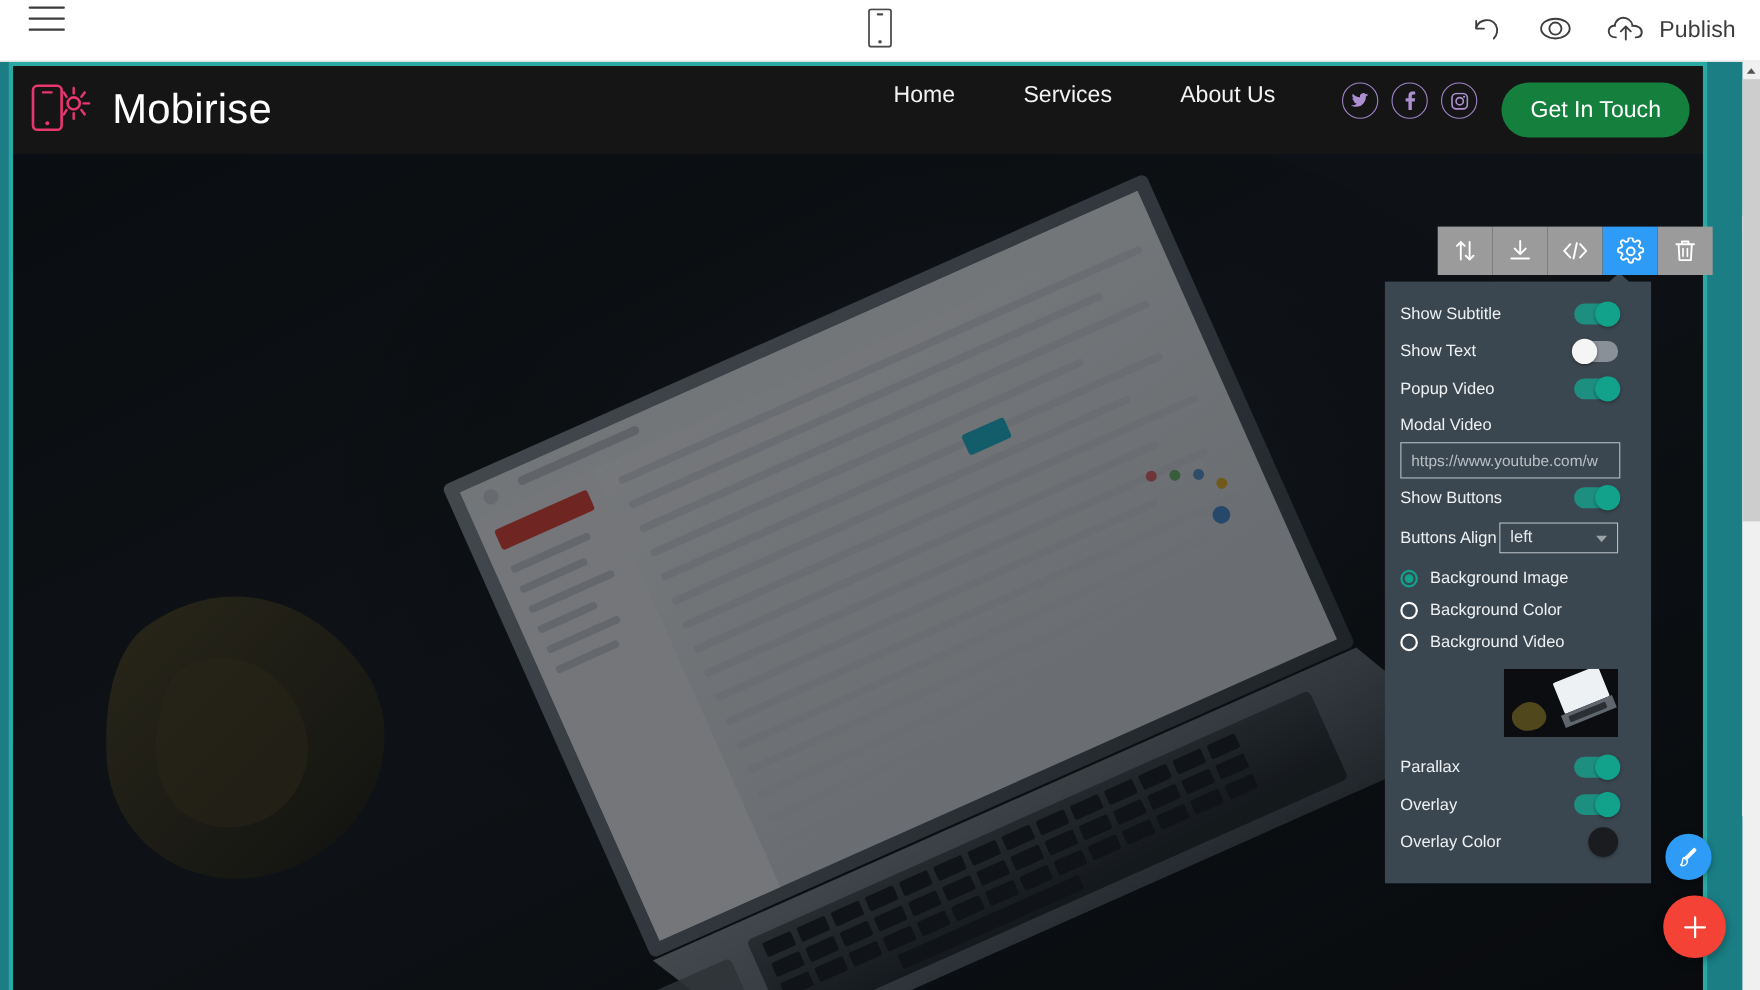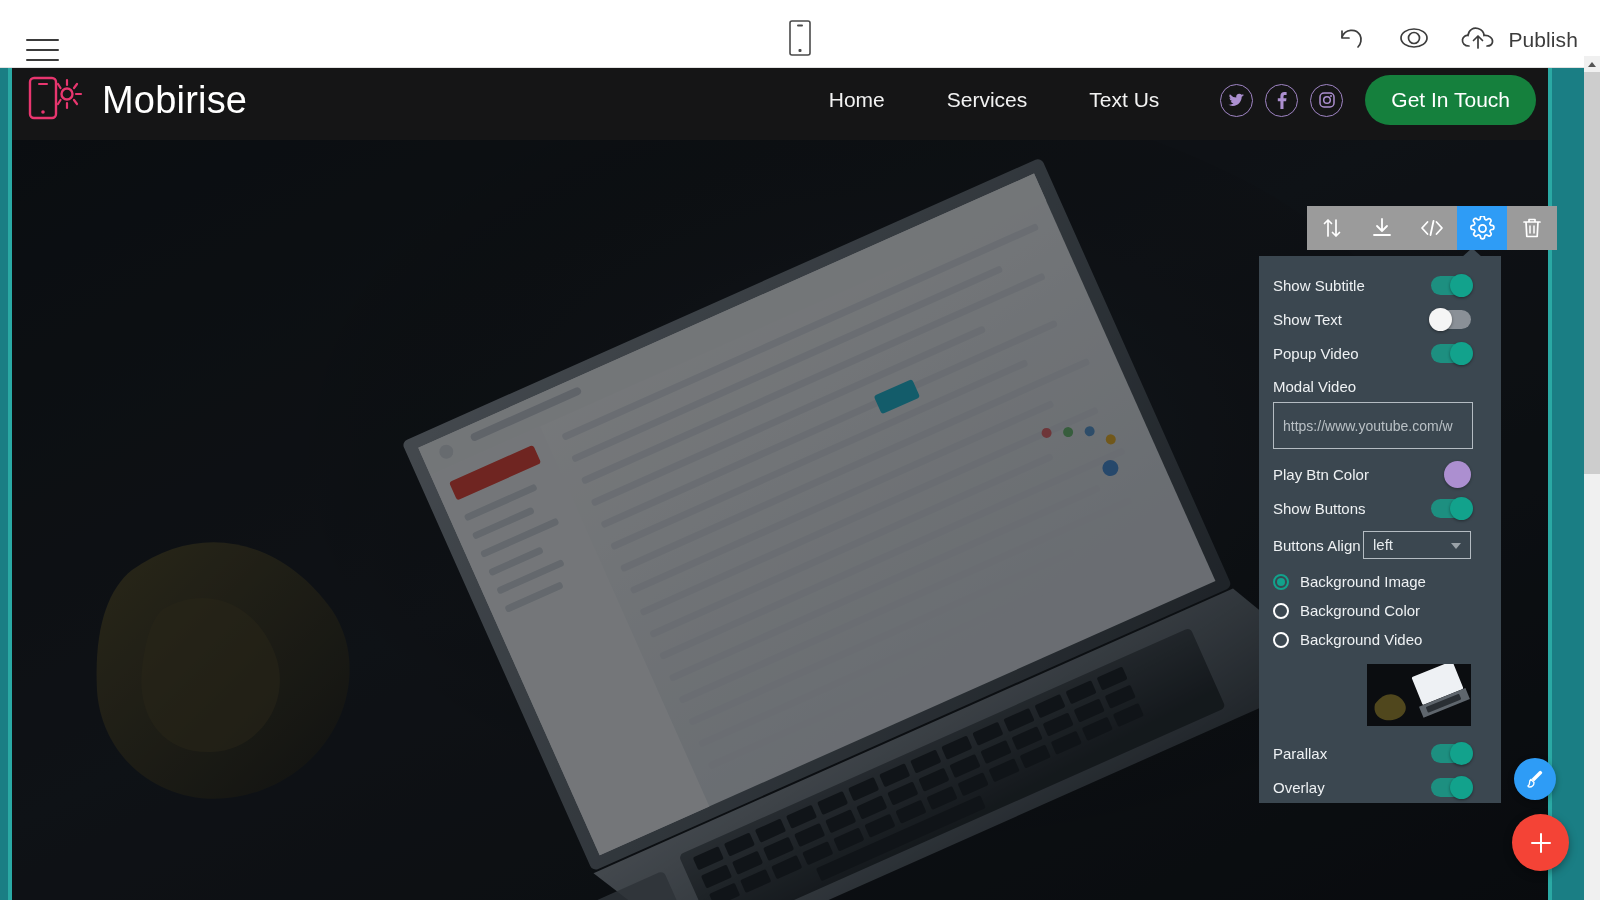--- a/index.html
+++ b/index.html
@@ -5,25 +5,25 @@
   * { box-sizing: border-box; margin: 0; padding: 0; }
   html, body {
     width: 1600px; height: 900px;
     overflow: hidden;
     font-family: "Liberation Sans", sans-serif;
     background: #ffffff;
   }
 
   
   #app-bar {
-    position: absolute; top: 12px; left: 0;
+    position: absolute; top: 0; left: 0;
     width: 1600px; height: 56px;
     background: #ffffff;
     border-bottom: 1px solid #e2e2e2;
-    display: flex; align-items: flex-end;
+    display: flex; align-items: flex-start;
     z-index: 60;
   }
   #hamburger {
     margin-left: 26px;
     width: 40px; height: 34px;
     display: flex; flex-direction: column; justify-content: center; gap: 8px;
     cursor: pointer;
   }
   #hamburger span { display: block; width: 33px; height: 2px; background: #3b3b3b; border-radius: 1px; }
 
@@ -67,21 +67,21 @@
     position: relative; z-index: 20;
     height: 80px;
     background: #151516;
     display: flex; align-items: center;
   }
   #brand { display: flex; align-items: center; margin-left: 12px; cursor: pointer; }
   #brand-name {
     color: #ffffff; font-size: 38px; font-weight: 400;
     margin-left: 16px; letter-spacing: .2px;
   }
-  #nav-links { margin-left: auto; display: flex; align-items: center; gap: 0; }
+  #nav-links { margin-left: auto; display: flex; align-items: flex-start; gap: 0; }
   .nav-link {
     color: #f2f2f2; font-size: 21px; padding: 0 31px; cursor: pointer;
     white-space: nowrap;
   }
   #social { display: flex; align-items: center; gap: 12px; margin: 0 22px 0 30px; }
   .social-ic {
     width: 33px; height: 33px; border-radius: 50%;
     border: 1px solid #9f84c4;
     display: flex; align-items: center; justify-content: center;
     cursor: pointer;
@@ -181,21 +181,21 @@
     position: absolute; top: -2px; right: -2px;
     width: 23px; height: 23px; border-radius: 50%;
     background: #12a28c;
     box-shadow: 0 1px 3px rgba(0,0,0,.4);
   }
   .toggle.off { background: #8a9097; }
   .toggle.off .knob { right: auto; left: -2px; background: #f5f5f5; }
 
   .field-label { color: #eef1f3; font-size: 15px; margin: 8px 0 7px 0; }
   .text-input {
-    width: 200px; height: 47px;
+    width: 200px; height: 33px;
     background: transparent; border: 1px solid #b4bcc2;
     color: #cfd5d9; font-size: 14px; padding: 0 9px;
     font-family: "Liberation Sans", sans-serif;
   }
   .text-input::placeholder { color: #b9c0c5; }
 
   .swatch {
     width: 27px; height: 27px; border-radius: 50%;
     background: #ac8fd0; cursor: pointer;
     box-shadow: 0 1px 3px rgba(0,0,0,.35);
@@ -366,21 +366,21 @@
             <line x1="34" y1="14" x2="36.5" y2="18"></line>
           </g>
         </svg>
       </span>
       <span id="brand-name">Mobirise</span>
     </div>
 
     <div id="nav-links">
       <span class="nav-link">Home</span>
       <span class="nav-link">Services</span>
-      <span class="nav-link">Text Us</span>
+      <span class="nav-link">About Us</span>
 
       <div id="social">
         <div class="social-ic">
           <svg width="17" height="15" viewBox="0 0 17 15">
             <path d="M16 2.1a6 6 0 0 1-1.8.5A3.1 3.1 0 0 0 15.6.9a6.3 6.3 0 0 1-2 .8A3.1 3.1 0 0 0 8.3 4.5 8.8 8.8 0 0 1 1.9 1.2a3.1 3.1 0 0 0 1 4.2 3 3 0 0 1-1.4-.4 3.1 3.1 0 0 0 2.5 3 3.2 3.2 0 0 1-1.4.1 3.1 3.1 0 0 0 2.9 2.2A6.3 6.3 0 0 1 0 11.6a8.8 8.8 0 0 0 4.8 1.4c5.7 0 8.9-4.8 8.9-8.9v-.4A6.3 6.3 0 0 0 16 2.1z" fill="#ac8fd0"></path>
           </svg>
         </div>
         <div class="social-ic">
           <svg width="10" height="17" viewBox="0 0 10 17">
             <path d="M6.5 17V9.3h2.6l.4-3H6.5V4.4c0-.9.2-1.5 1.5-1.5H9.6V.1A21 21 0 0 0 7.3 0C5 0 3.4 1.4 3.4 4v2.3H.8v3h2.6V17z" fill="#ac8fd0"></path>
@@ -593,24 +593,20 @@
     <div class="row">
       <span class="row-label">Popup Video</span>
       <span class="toggle">
           <span class="knob"></span>
         </span>
     </div>
 
     <div class="field-label">Modal Video</div>
     <input class="text-input" type="text" placeholder="https://www.youtube.com/w" style="">
 
-    <div class="row" style="margin-top:8px;">
-      <span class="row-label">Play Btn Color</span>
-      <span class="swatch"></span>
-    </div>
 
     <div class="row">
       <span class="row-label">Show Buttons</span>
       <span class="toggle">
           <span class="knob"></span>
         </span>
     </div>
 
     <div class="row" style="margin-top:3px;">
       <span class="row-label">Buttons Align</span>

